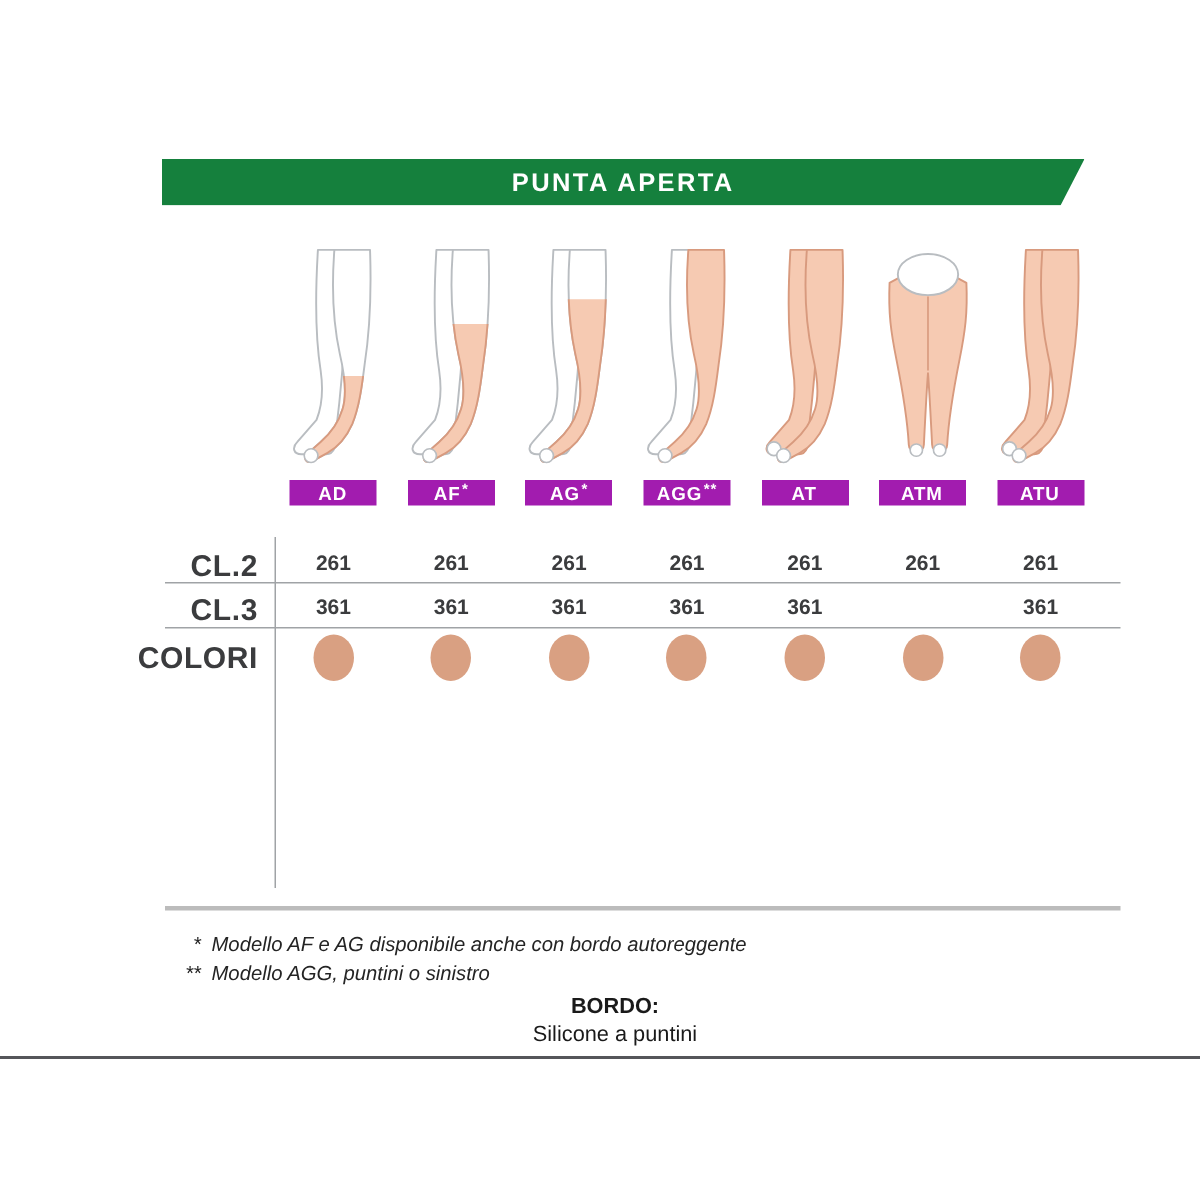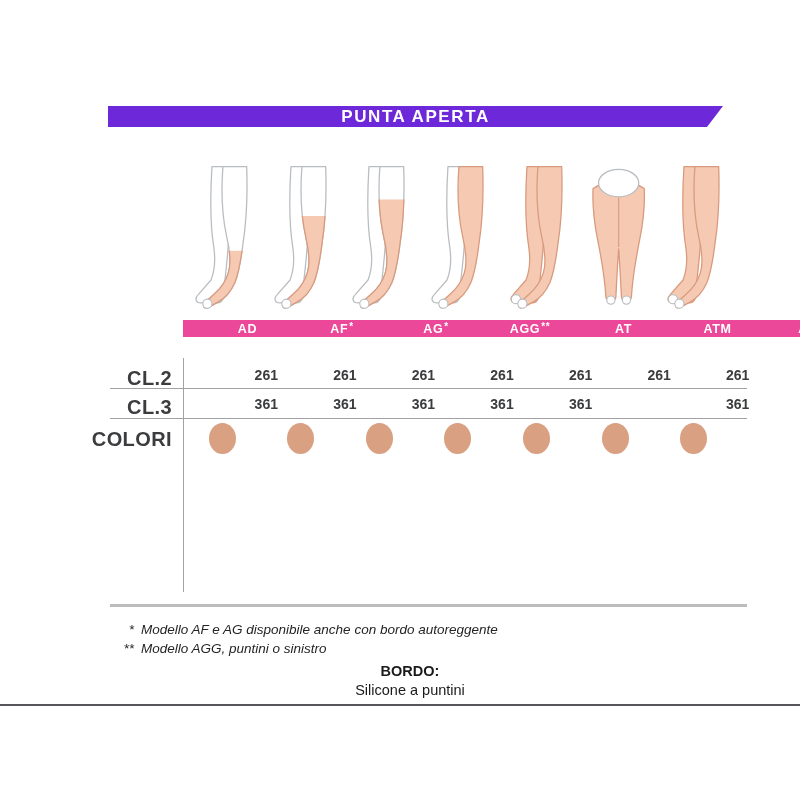--- a/index.html
+++ b/index.html
@@ -1,41 +1,41 @@
 <!DOCTYPE html>
 <html><head>
 <meta charset="utf-8">
 <style>
   html,body{margin:0;padding:0;background:#fff;}
   body{font-family:"Liberation Sans", sans-serif;}
   .page{position:relative;width:800px;height:800px;background:#fff;overflow:hidden;}
 
   
-  .banner{position:absolute;left:108px;top:106px;width:615px;height:21px;background:#6d28d9;
+  .banner{position:absolute;left:108px;top:106px;width:615px;height:31px;background:#15803d;
           clip-path:polygon(0 0,100% 0,calc(100% - 16px) 100%,0 100%);
           display:flex;align-items:center;justify-content:center;}
   .banner span{color:#fff;font-weight:bold;font-size:17px;letter-spacing:1.6px;}
 
   
   .cols{position:absolute;left:183px;width:550px;display:grid;
         grid-template-columns:repeat(7,1fr);justify-items:center;}
 
   .legs-row{top:162px;height:148px;align-items:end;}
   .legs-row svg{display:block;}
   .wleg{fill:#ffffff;stroke:#b9bdc1;stroke-width:1.4;stroke-linejoin:round;}
   .sleg{fill:#f6cab2;stroke:#d89a7e;stroke-width:1.4;stroke-linejoin:round;}
   .toe{fill:#ffffff;stroke:#b9bdc1;stroke-width:1.2;}
   .seam{stroke:#d89a7e;stroke-width:1.2;fill:none;}
 
   .chips-row{top:320px;}
-  .chip{width:58px;height:17px;background:#ec4899;display:flex;align-items:center;justify-content:center;
-        color:#fff;font-weight:bold;font-size:12.5px;letter-spacing:.6px;padding-left:36px;}
+  .chip{width:58px;height:17px;background:#a21caf;display:flex;align-items:center;justify-content:center;
+        color:#fff;font-weight:bold;font-size:12.5px;letter-spacing:.6px;}
   .chip sup{font-size:10px;line-height:0;position:relative;top:-2px;margin-left:1px;}
 
-  .vals-row{color:#3b3c3e;font-weight:bold;font-size:14px;padding-left:44px;}
+  .vals-row{color:#3b3c3e;font-weight:bold;font-size:14px;}
   .cl2-row{top:367px;}
   .cl3-row{top:396px;}
 
   .dots-row{top:423px;}
   .dot{width:27px;height:31px;border-radius:50%;background:#d9a082;}
 
   .rlabel{position:absolute;left:40px;width:132px;text-align:right;
           font-weight:bold;font-size:20px;letter-spacing:.4px;color:#3b3c3e;}
 
   .hline{position:absolute;left:110px;width:637px;height:1px;background:#a0a3a6;}

